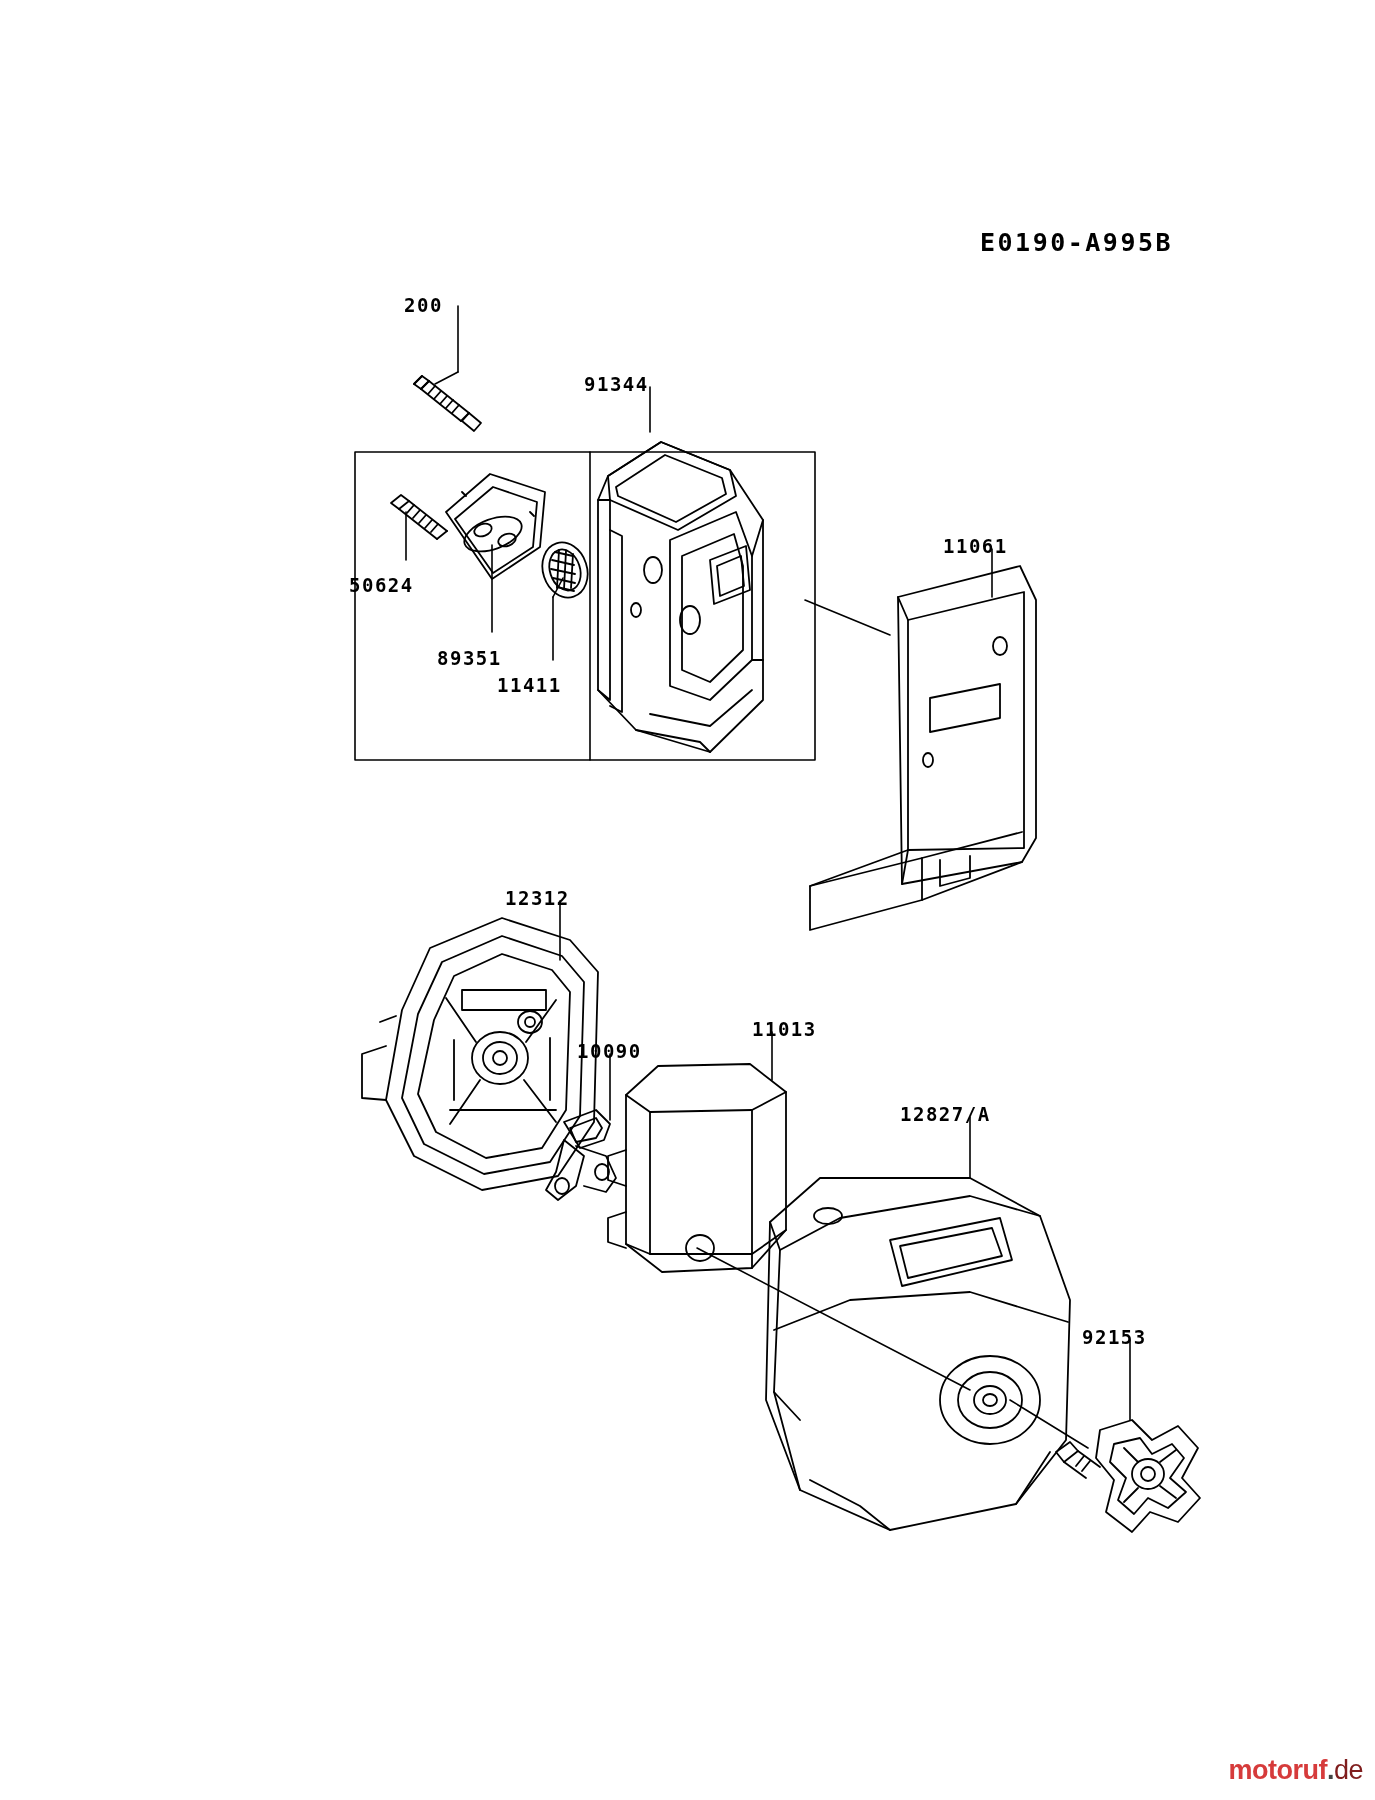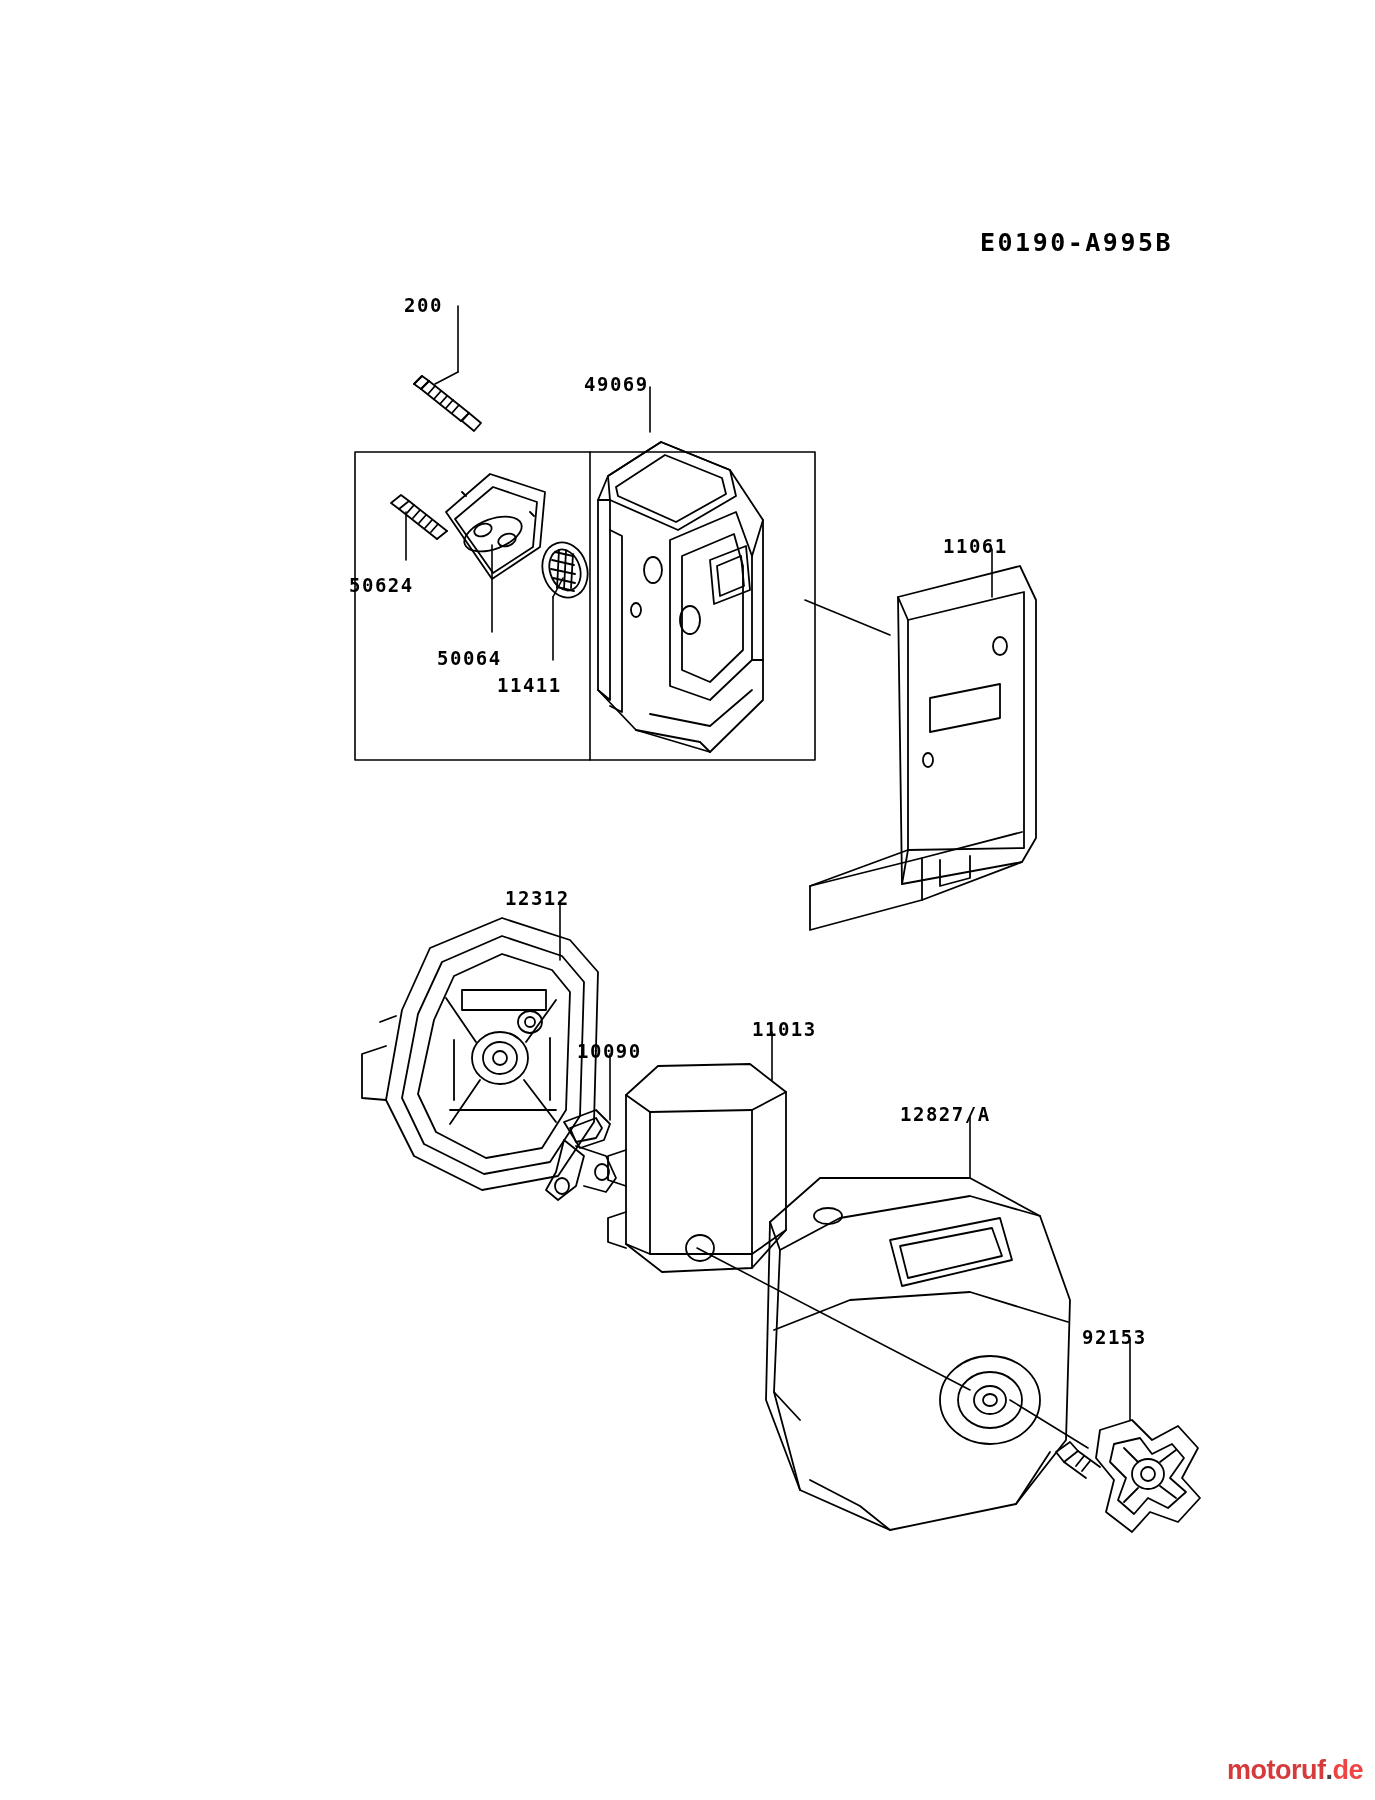--- a/index.html
+++ b/index.html
@@ -42,21 +42,21 @@
     right: 22px;
     bottom: 14px;
     font-family: "Liberation Sans", sans-serif;
     font-size: 27px;
     font-weight: bold;
     letter-spacing: -0.5px;
     color: #d63b3b;
     white-space: nowrap;
   }
   #watermark .dot { color: #444444; font-weight: bold; }
-  #watermark .de { color: #ef4444; font-weight: bold; }
+  #watermark .de { color: #7f1d1d; font-weight: normal; }
   svg { display: block; }
 </style>
 </head>
 <body>
 
 <div id="diagram-root">
 
   <svg width="1375" height="1800" viewBox="0 0 1375 1800" xmlns="http://www.w3.org/2000/svg">
     <g fill="none" stroke="#000000" stroke-width="1.8" stroke-linejoin="round" stroke-linecap="round">
 
@@ -262,24 +262,24 @@
         <ellipse cx="1138" cy="1474" rx="7" ry="7"></ellipse>
         <path d="M1128,1462 l-14,-14 M1150,1462 l16,-12 M1128,1488 l-14,14 M1150,1486 l16,12"></path>
       </g>
 
     </g>
   </svg>
 
   <div class="lbl" id="part-code-title" style="left:980px; top:228px;">E0190-A995B</div>
 
   <div class="lbl num" style="left:404px; top:294px;">200</div>
-  <div class="lbl num" style="left:584px; top:373px;">49069</div>
+  <div class="lbl num" style="left:584px; top:373px;">91344</div>
   <div class="lbl num" style="left:943px; top:535px;">11061</div>
   <div class="lbl num" style="left:349px; top:574px;">50624</div>
-  <div class="lbl num" style="left:437px; top:647px;">50064</div>
+  <div class="lbl num" style="left:437px; top:647px;">89351</div>
   <div class="lbl num" style="left:497px; top:674px;">11411</div>
   <div class="lbl num" style="left:505px; top:887px;">12312</div>
   <div class="lbl num" style="left:577px; top:1040px;">10090</div>
   <div class="lbl num" style="left:752px; top:1018px;">11013</div>
   <div class="lbl num" style="left:900px; top:1103px;">12827/A</div>
   <div class="lbl num" style="left:1082px; top:1326px;">92153</div>
 
   <div id="watermark">
     <span>motoruf</span><span class="dot">.</span><span class="de">de</span>
   </div>

